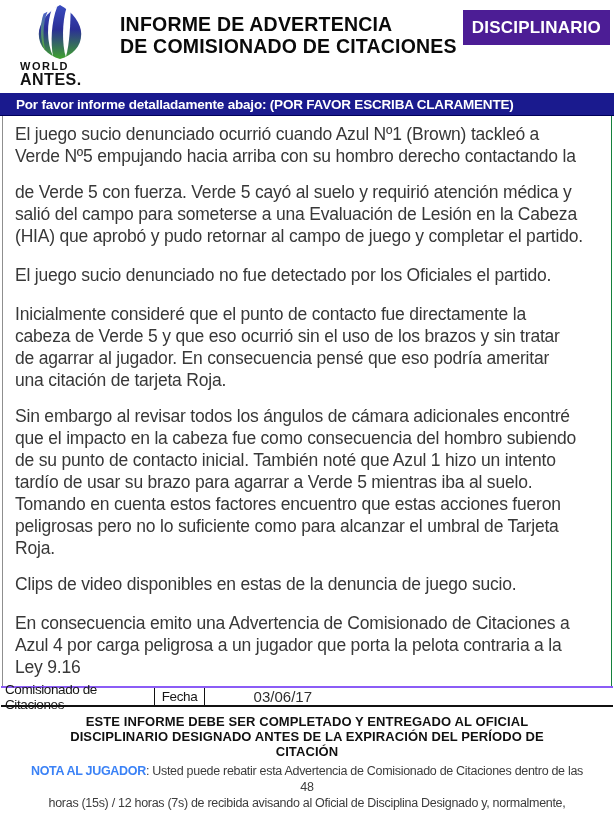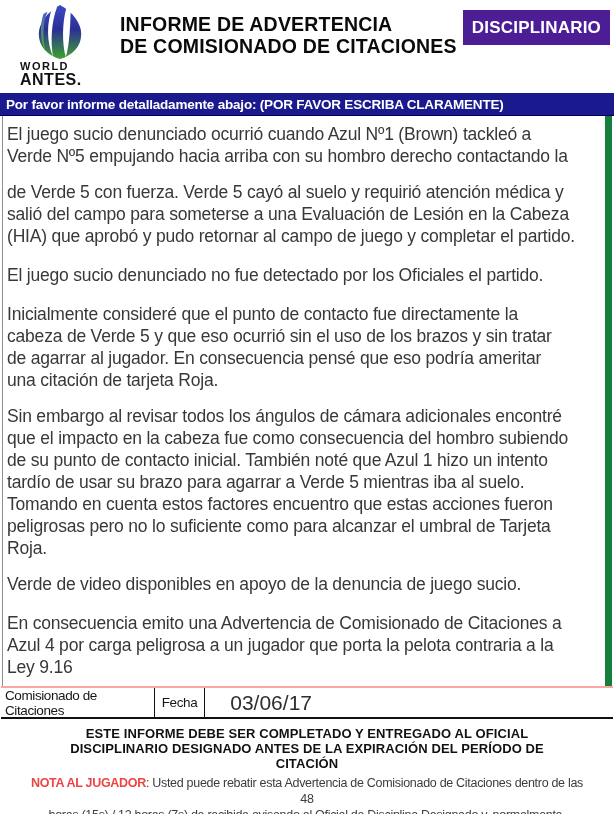--- a/index.html
+++ b/index.html
@@ -26,81 +26,81 @@
     position: absolute; right: 4px; top: 10px;
     background: #4c1d95; color: #ffffff;
     font-weight: bold; font-size: 17px; letter-spacing: 0.2px;
     padding: 9px 9px; line-height: 17px;
   }
 
   
   .instruction-bar {
     width: 100%; height: 23px; background: #1a1a8e;
     color: #ffffff; font-weight: bold; font-size: 13.5px;
-    line-height: 23px; padding-left: 6px;
+    line-height: 23px; padding-left: 16px;
     letter-spacing: -0.2px;
     border-bottom: 1px solid #00005a;
   }
 
   
   .report-area {
     margin: 0 2px; height: 570px;
     border-left: 1px solid #8f8f8f;
-    border-right: 7px solid #15803d;
-    padding: 7px 4px 0 4px;
+    border-right: 1px solid #15803d;
+    padding: 7px 4px 0 12px;
     overflow: hidden;
     background: #fff;
   }
   .report-paragraph {
     font-size: 17.5px; line-height: 22px; color: #383838;
     letter-spacing: -0.2px;
     white-space: pre-line;
     margin-bottom: 14px;
   }
   .report-paragraph.gap-lg { margin-bottom: 17px; }
 
   
   .signature-row {
-    margin: 0 1px; height: 33px;
-    border-top: 2px solid #fca5a5; border-bottom: 2px solid #111;
+    margin: 0 1px; height: 21px;
+    border-top: 2px solid #8b5cf6; border-bottom: 2px solid #111;
     display: flex; align-items: stretch;
   }
   .sig-cell { display: flex; align-items: center; }
   .sig-label {
     width: 154px; font-size: 13.5px; color: #161616;
     padding-left: 4px; letter-spacing: -0.4px;
     border-right: 1.5px solid #111;
   }
   .sig-value {
     flex: 1 1 auto; font-size: 20px; color: #2e2e2e;
     padding-left: 14px; letter-spacing: 0.2px;
     border-right: 1.5px solid #111;
   }
   .sig-date-label {
     width: 50px; font-size: 13.5px; color: #161616;
     justify-content: center; letter-spacing: -0.4px;
     border-right: 1.5px solid #111;
   }
   .sig-date-value {
-    width: 108px; font-size: 21px; color: #2e2e2e;
+    width: 108px; font-size: 15px; color: #2e2e2e;
     justify-content: flex-end; padding-right: 1px;
   }
 
   
   .footer { padding-top: 7px; text-align: center; }
   .footer-instruction {
     font-size: 13px; font-weight: bold; color: #111;
     line-height: 15px; white-space: pre-line; letter-spacing: 0.1px;
   }
   .footer-note {
     margin-top: 4px; font-size: 12.5px; color: #3c3c3c;
     line-height: 16px; white-space: pre-line; letter-spacing: -0.3px;
     padding: 0 30px;
   }
-  .footer-note b { color: #ef4444; text-align: center; }
+  .footer-note b { color: #3b82f6; text-align: center; }
 </style>
 </head>
 <body>
 
 <div class="page">
 
   <div class="header">
     <div class="logo-block">
       <svg class="logo-ball" width="58" height="56" viewBox="0 0 60 58">
         <defs>
@@ -140,21 +140,21 @@
 cabeza de Verde 5 y que eso ocurrió sin el uso de los brazos y sin tratar
 de agarrar al jugador. En consecuencia pensé que eso podría ameritar
 una citación de tarjeta Roja.</div>
     <div class="report-paragraph">Sin embargo al revisar todos los ángulos de cámara adicionales encontré
 que el impacto en la cabeza fue como consecuencia del hombro subiendo
 de su punto de contacto inicial. También noté que Azul 1 hizo un intento
 tardío de usar su brazo para agarrar a Verde 5 mientras iba al suelo.
 Tomando en cuenta estos factores encuentro que estas acciones fueron
 peligrosas pero no lo suficiente como para alcanzar el umbral de Tarjeta
 Roja.</div>
-    <div class="report-paragraph gap-lg">Verde de video disponibles en apoyo de la denuncia de juego sucio.</div>
+    <div class="report-paragraph gap-lg">Clips de video disponibles en estas de la denuncia de juego sucio.</div>
     <div class="report-paragraph">En consecuencia emito una Advertencia de Comisionado de Citaciones a
 Azul 4 por carga peligrosa a un jugador que porta la pelota contraria a la
 Ley 9.16</div>
   </div>
 
   <div class="signature-row">
     <div class="sig-cell sig-label">Comisionado de Citaciones</div>
     <div class="sig-cell sig-date-label">Fecha</div>
     <div class="sig-cell sig-date-value">03/06/17</div>
   </div>

